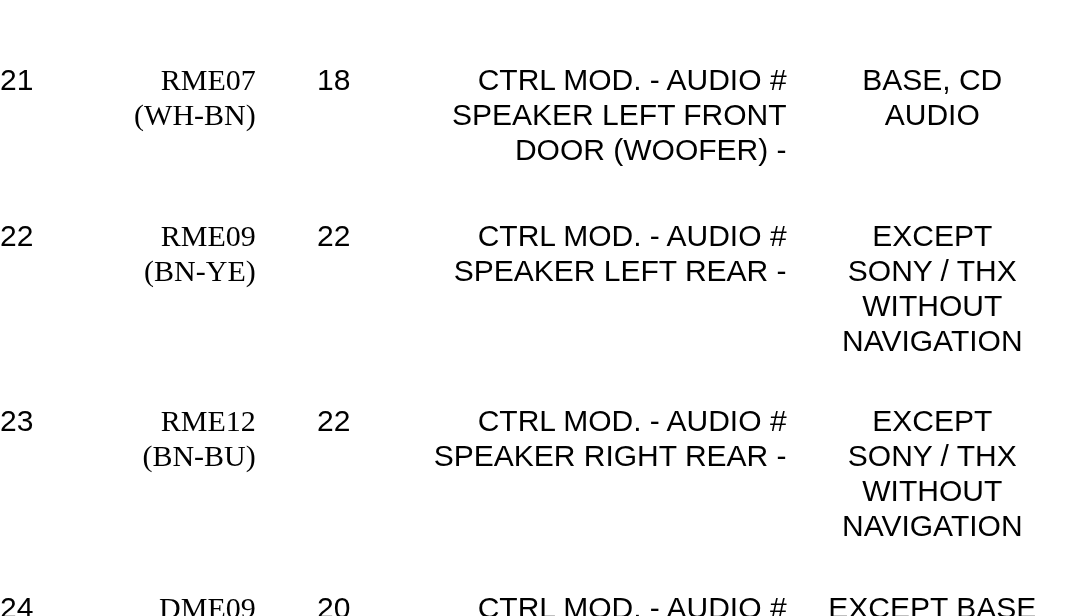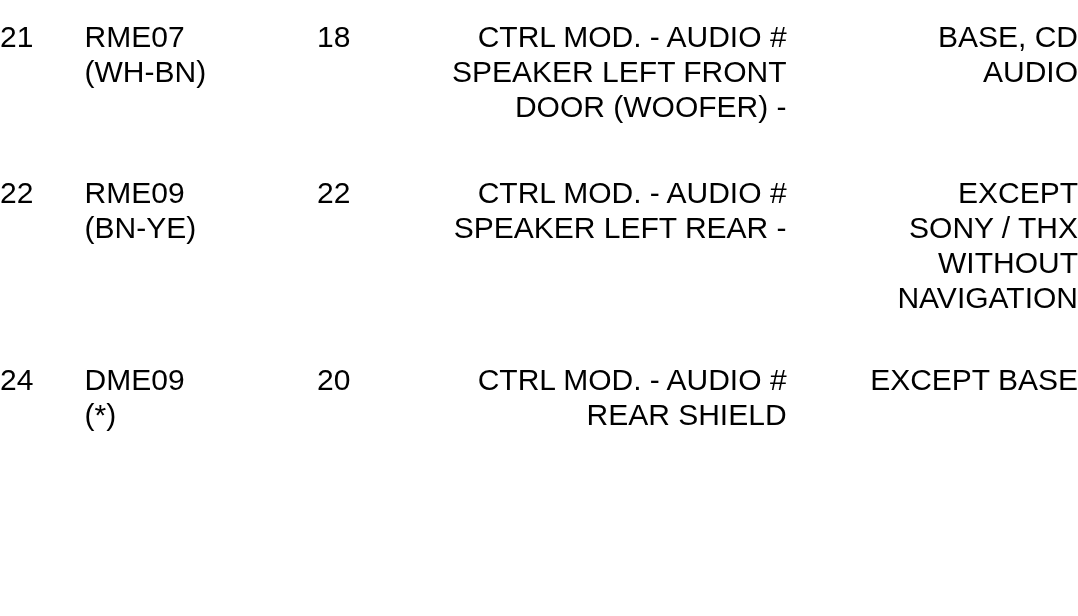--- a/index.html
+++ b/index.html
@@ -37,27 +37,27 @@
   .wire-table td {
     padding: 0;
     font-size: 30px;
     line-height: 35px;
     color: #000000;
     white-space: pre-line;
   }
 
   
   .col-item   { width: 83px;  padding-left: 20px;  text-align: left; }
-  .col-wire   { width: 168px; text-align: left; }
+  .col-wire   { width: 168px; text-align: right; font-family: Liberation Serif, serif; }
   .col-gauge  { width: 93px;  padding-left: 14px;  text-align: right; }
   .col-desc   { width: 428px; padding-left: 8px;   text-align: right; }
-  .col-apply  { width: 286px; padding-left: 13px;  text-align: right; }
+  .col-apply  { width: 286px; padding-left: 13px;  text-align: center; }
 
   
-  .row-top-pad td { padding-top: 19px; }
+  .row-top-pad td { padding-top: 62px; }
   .row-gap-22 td  { padding-top: 51px; }
   .row-gap-23 td  { padding-top: 45px; }
   .row-gap-24 td  { padding-top: 47px; }
 
   .wire-code-sub {
     display: block;
   }
 </style>
 </head>
 <body>
@@ -83,20 +83,31 @@
         <td class="col-wire"><span>RME09</span><span class="wire-code-sub">(BN-YE)</span></td>
         <td class="col-gauge">22</td>
         <td class="col-desc">CTRL MOD. - AUDIO #
 SPEAKER LEFT REAR -</td>
         <td class="col-apply">EXCEPT
 SONY / THX
 WITHOUT
 NAVIGATION</td>
       </tr>
 
+      <tr class="row-gap-23">
+        <td class="col-item">23</td>
+        <td class="col-wire"><span>RME12</span><span class="wire-code-sub">(BN-BU)</span></td>
+        <td class="col-gauge">22</td>
+        <td class="col-desc">CTRL MOD. - AUDIO #
+SPEAKER RIGHT REAR -</td>
+        <td class="col-apply">EXCEPT
+SONY / THX
+WITHOUT
+NAVIGATION</td>
+      </tr>
 
       <tr class="row-gap-24">
         <td class="col-item">24</td>
         <td class="col-wire"><span>DME09</span><span class="wire-code-sub">(*)</span></td>
         <td class="col-gauge">20</td>
         <td class="col-desc">CTRL MOD. - AUDIO #
 REAR SHIELD</td>
         <td class="col-apply">EXCEPT BASE</td>
       </tr>
 

